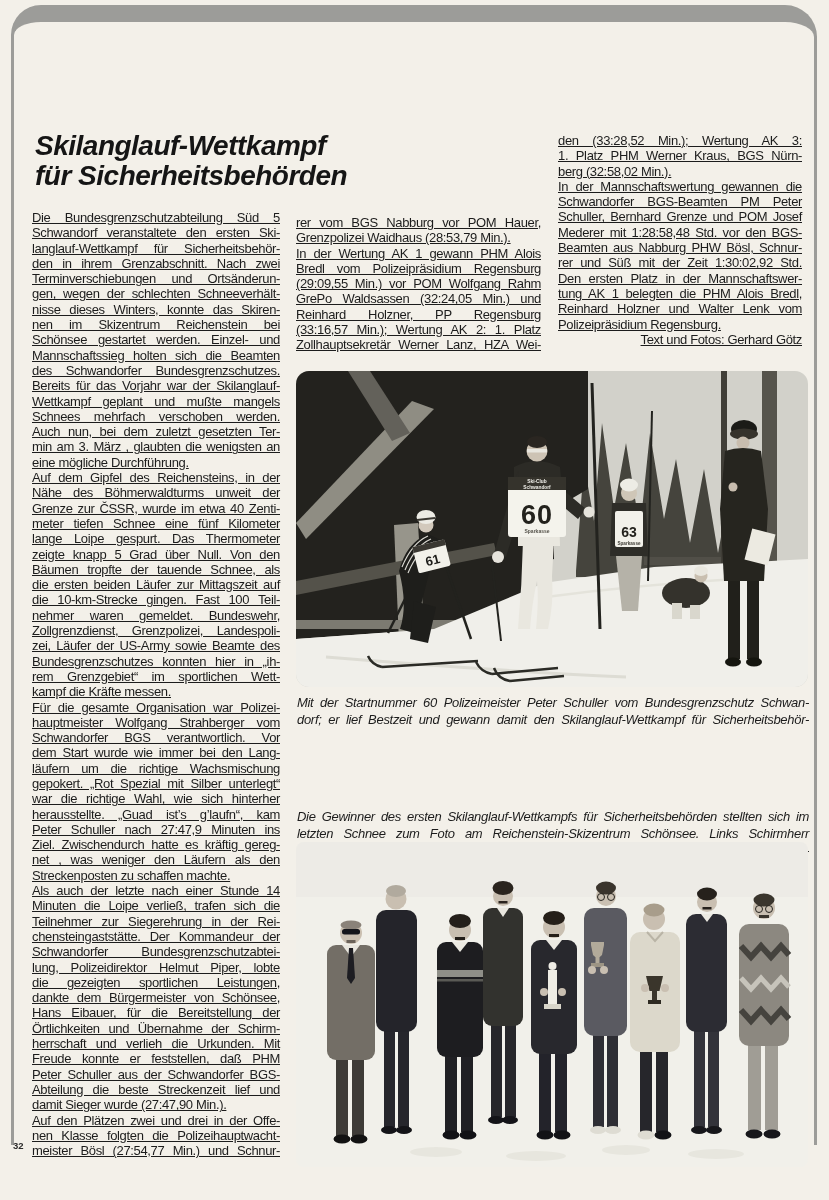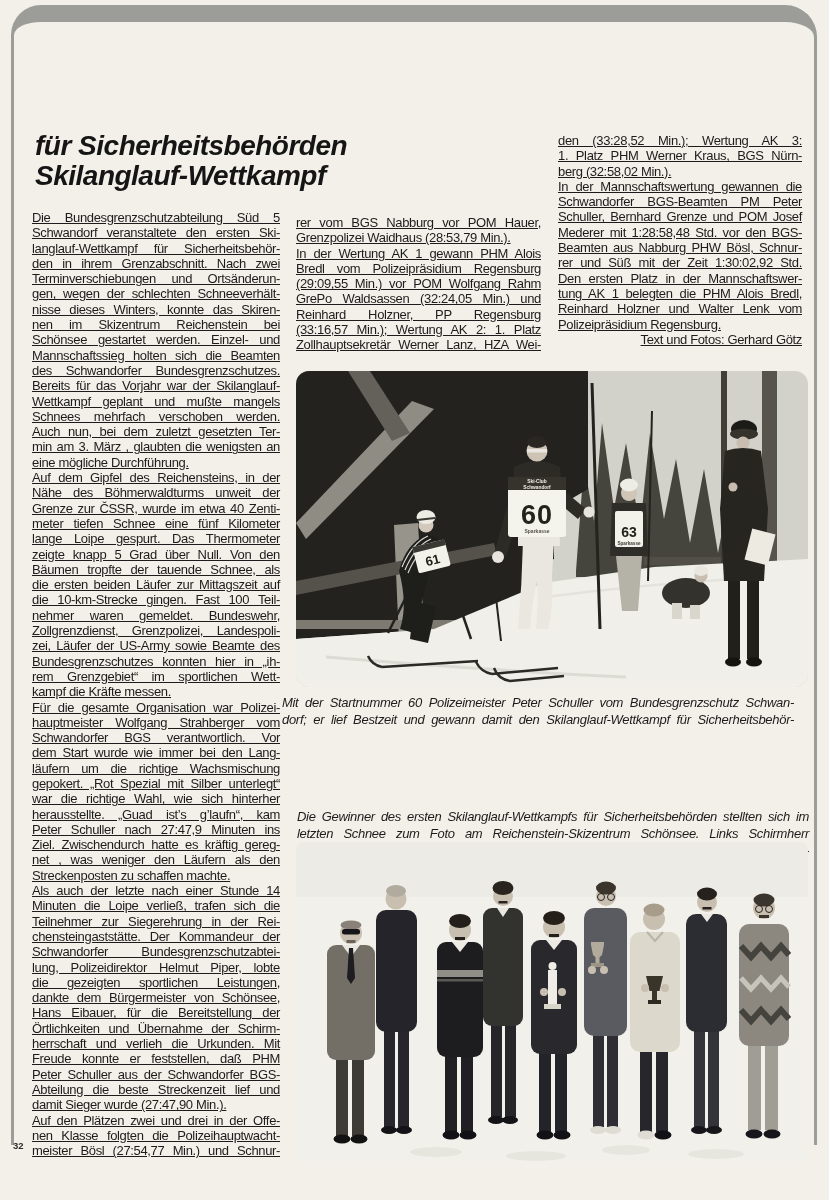--- a/index.html
+++ b/index.html
@@ -28,21 +28,21 @@
   .col3{left:558px;top:133px;width:244px;}
   .tline{min-height:15.3px;}
   .t-just{text-align:justify;text-align-last:justify;}
   .t-left{text-align:left;}
   .t-right{text-align:right;}
   .cap{
     position:absolute;font-style:italic;font-size:13px;line-height:16.8px;
     letter-spacing:-0.3px;color:#1c1c1c;
   }
   .cap .tline{min-height:16.8px;}
-  .cap1{left:282px;top:695px;width:512px;font-style:italic;}
+  .cap1{left:297px;top:695px;width:512px;font-style:italic;}
   .cap2{left:297px;top:761px;width:512px;margin-top:48px;}
   .cap-last{display:flex;justify-content:space-between;}
   .photo{position:absolute;}
   .photo svg{display:block;}
   .photo1{left:296px;top:371px;}
   .photo2{left:296px;top:842px;}
   .pagenum{
     position:absolute;left:13px;top:1140px;
     font-size:9.5px;font-weight:700;color:#2a2a2a;
   }
@@ -50,22 +50,22 @@
   .bib-tiny{font-family:"Liberation Sans",sans-serif;font-weight:700;}
 </style>
 </head>
 <body>
 
 <div class="page">
 
   <div class="frame"></div>
 
   <h1 class="title">
+    <span>Skilanglauf-Wettkampf</span>
     <span>für Sicherheitsbehörden</span>
-    <span>Skilanglauf-Wettkampf</span>
   </h1>
 
   <div class="col col1">
       <div class="tline t-just">Die Bundesgrenzschutzabteilung Süd 5</div>
       <div class="tline t-just">Schwandorf veranstaltete den ersten Ski-</div>
       <div class="tline t-just">langlauf-Wettkampf für Sicherheitsbehör-</div>
       <div class="tline t-just">den in ihrem Grenzabschnitt. Nach zwei</div>
       <div class="tline t-just">Terminverschiebungen und Ortsänderun-</div>
       <div class="tline t-just">gen, wegen der schlechten Schneeverhält-</div>
       <div class="tline t-just">nisse dieses Winters, konnte das Skiren-</div>

